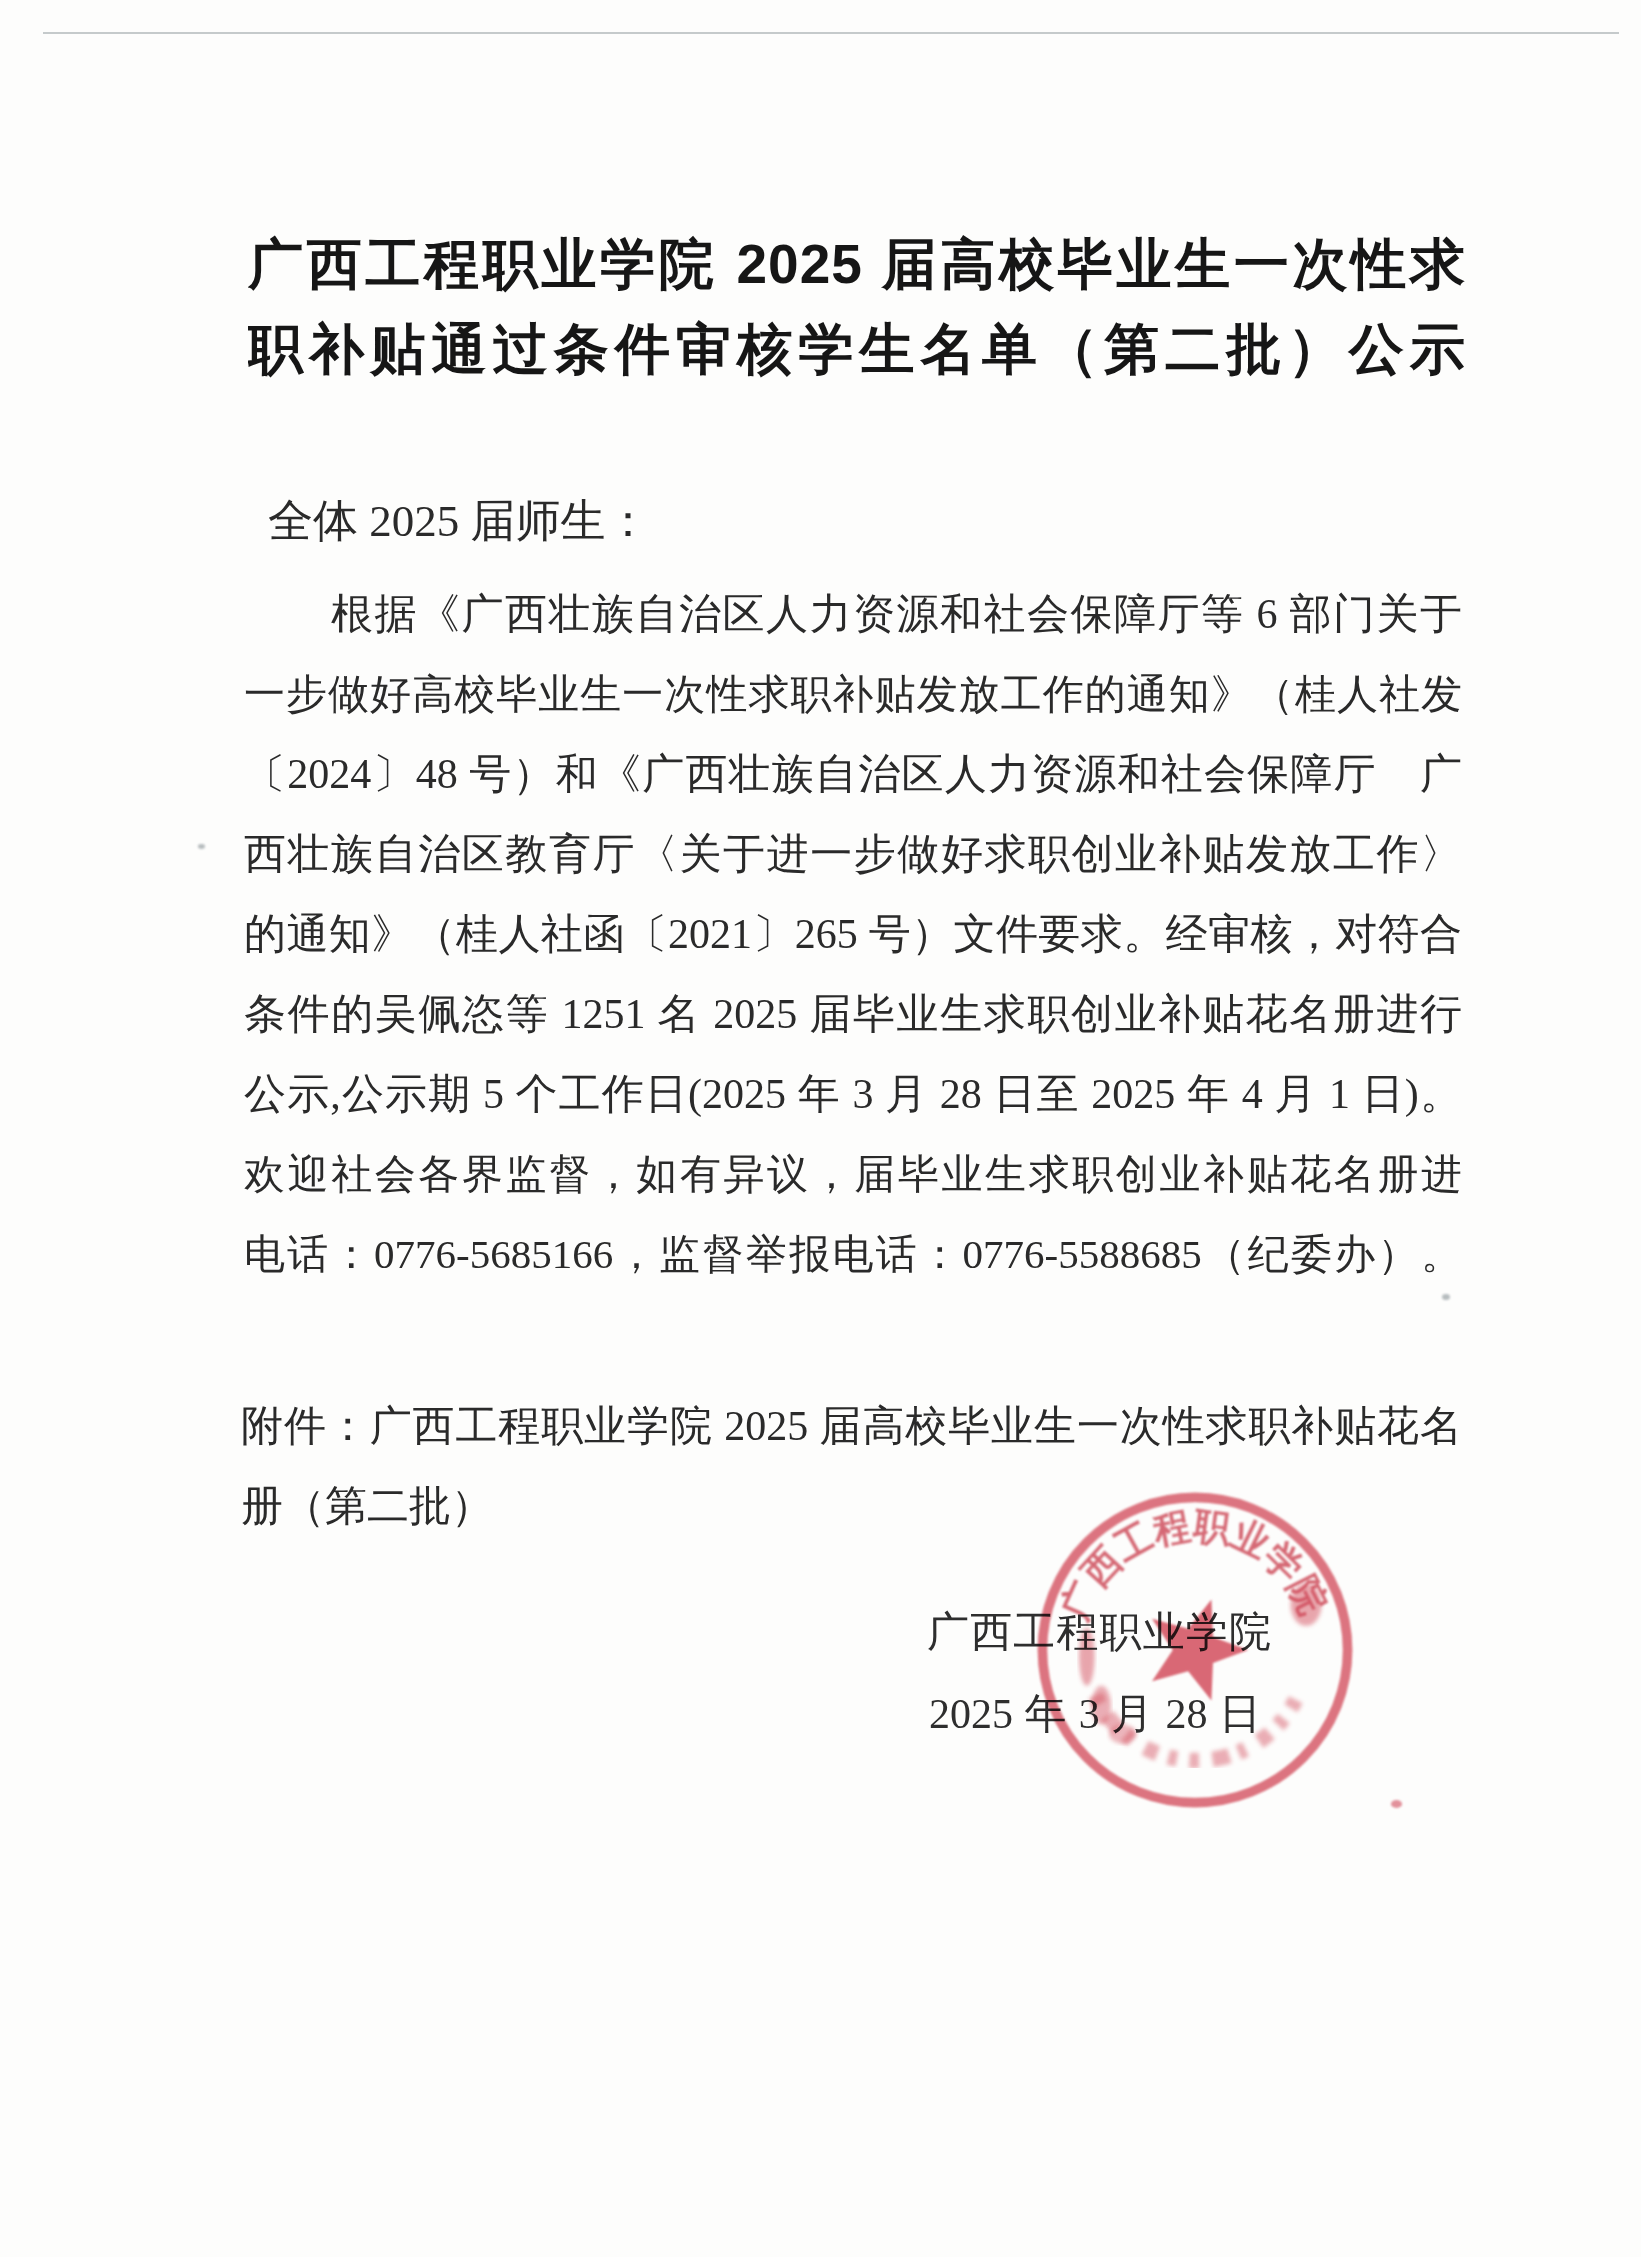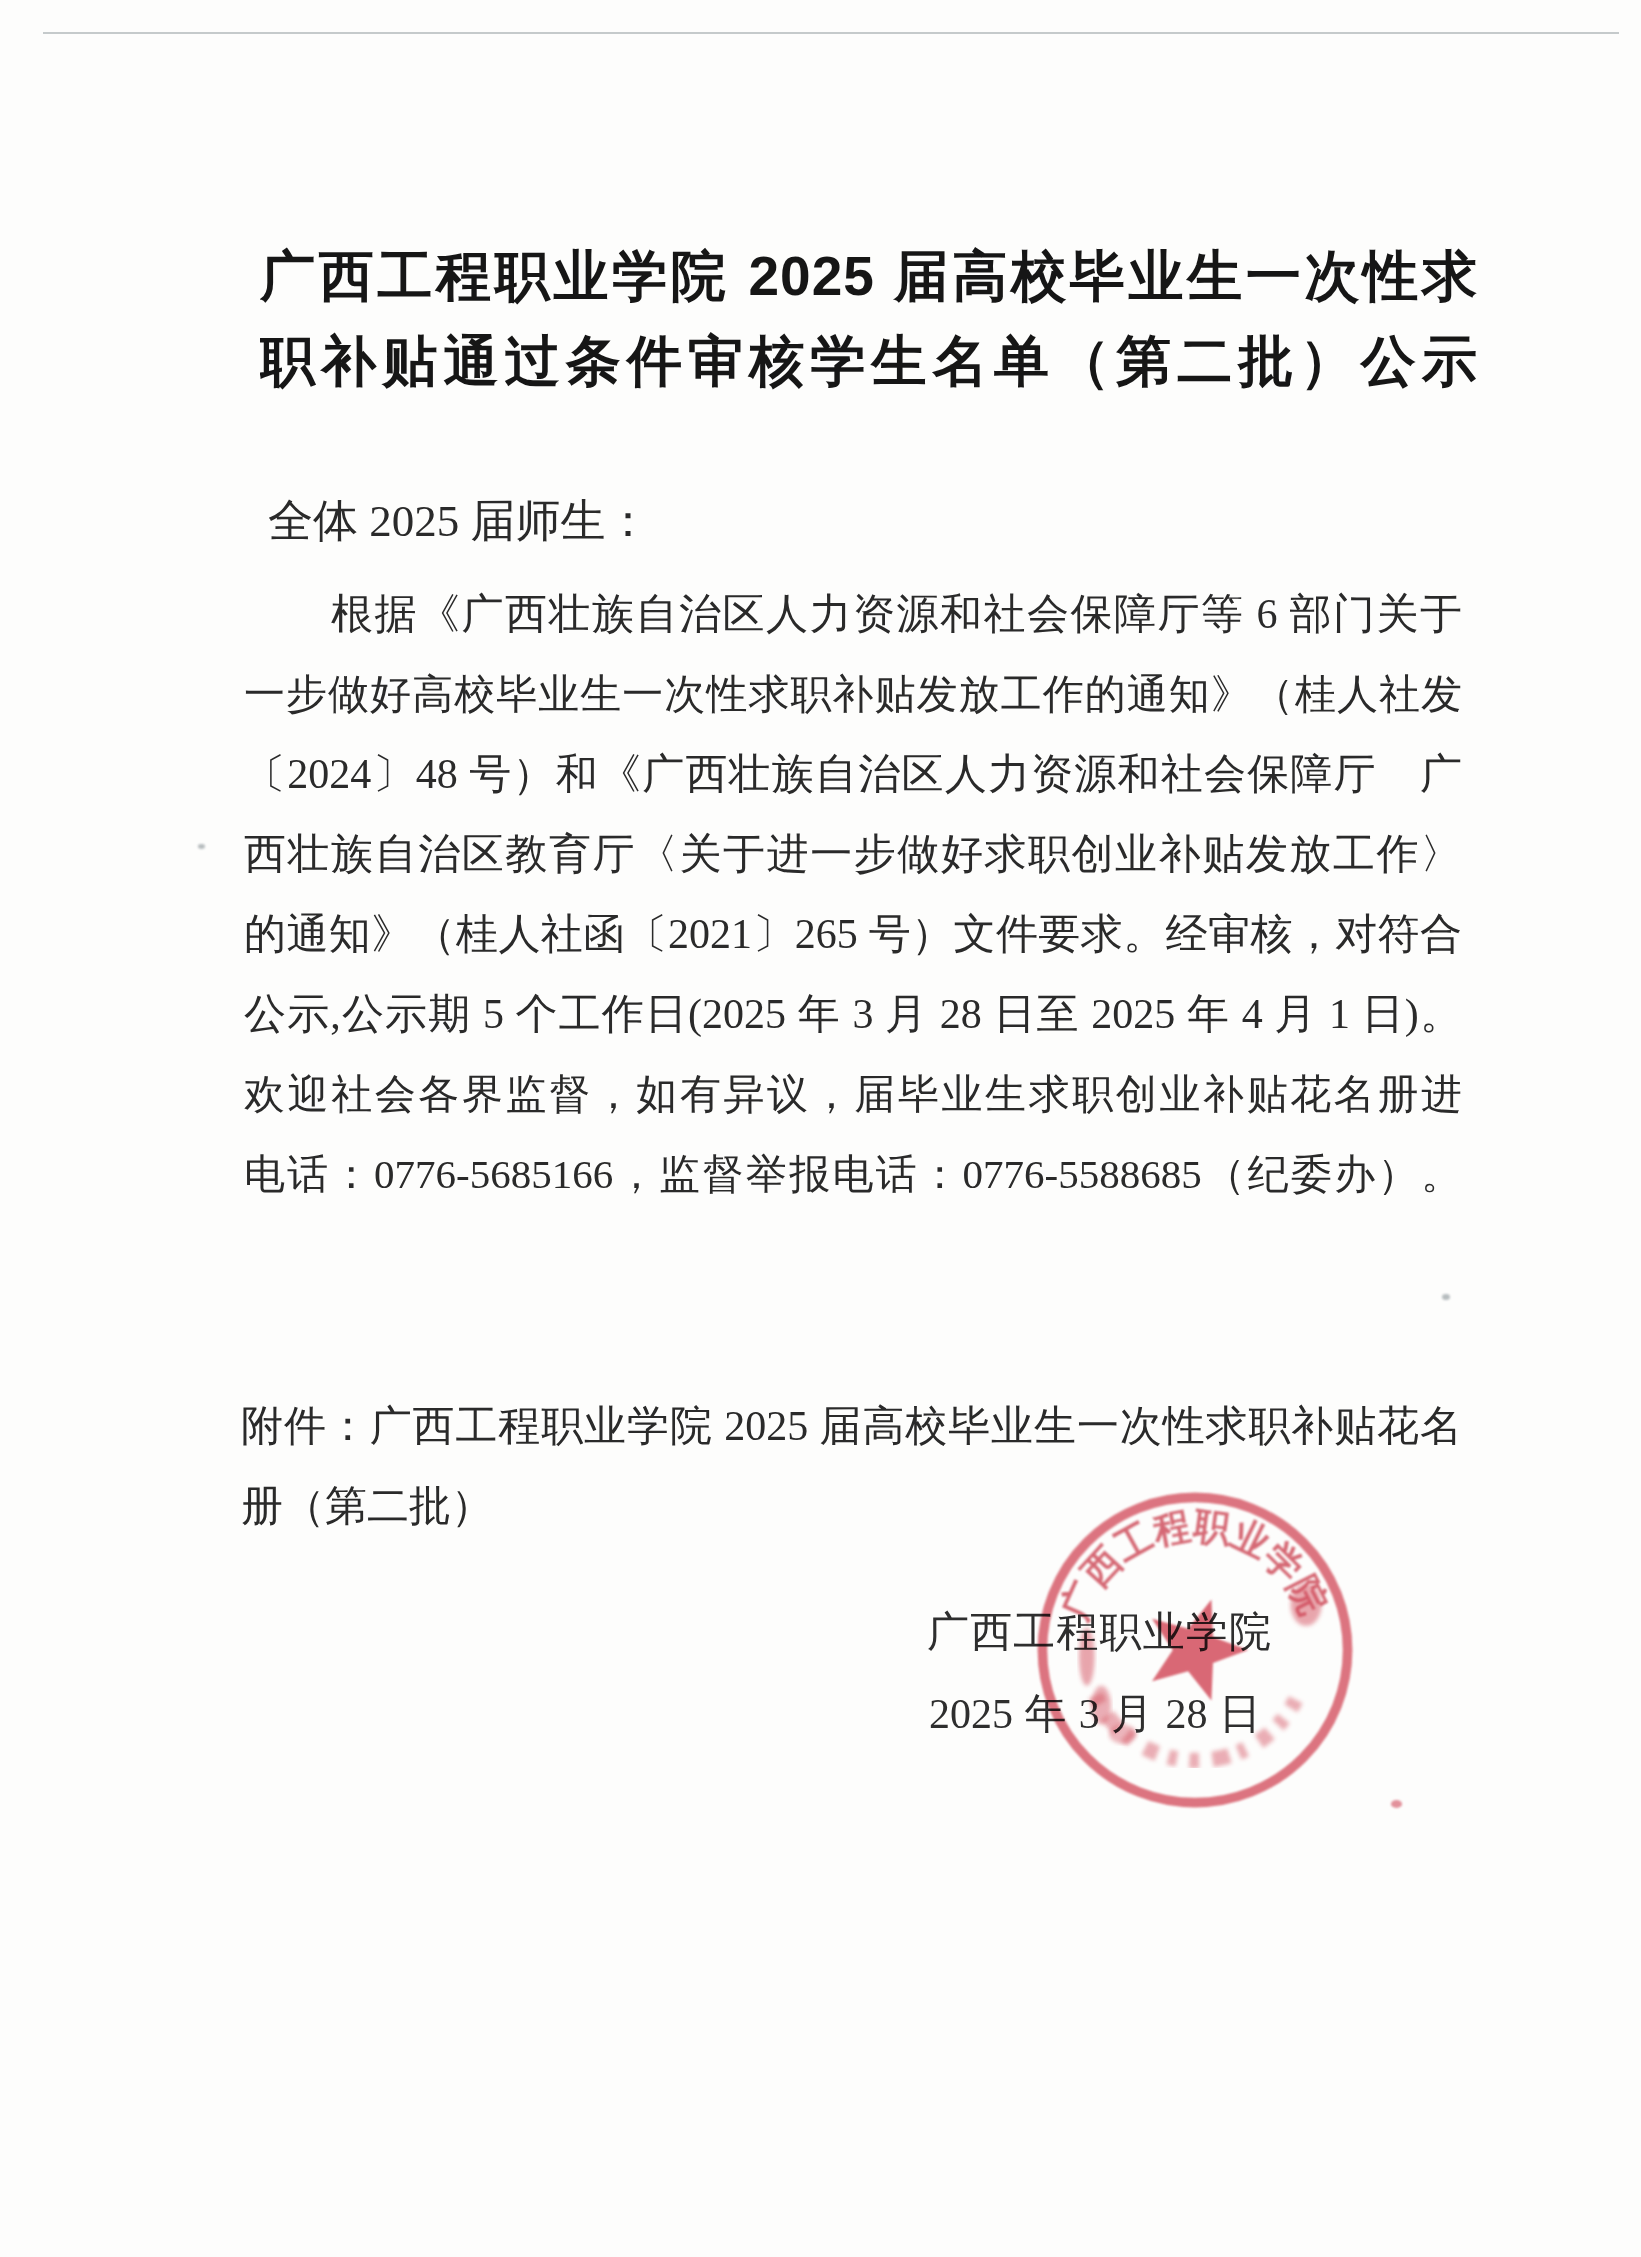--- a/index.html
+++ b/index.html
@@ -15,21 +15,21 @@
   
   .scan-line{
     position:absolute;left:43px;top:32px;width:1576px;height:1.9px;
     background:#98a0a2;opacity:.55;
   }
   .speck{position:absolute;border-radius:50%;filter:blur(1px);}
   .speck.gray{background:#b6bcbe;}
   .speck.red{background:#e2919b;}
 
   .title{
-    position:absolute;left:244px;top:218px;width:1218px;margin:16px;
+    position:absolute;left:244px;top:218px;width:1218px;margin:4px;
     font-family:"Liberation Sans", sans-serif;
     font-weight:700;font-size:55px;color:#161616;letter-spacing:1px;
   }
   .title-line{
     height:85px;line-height:85px;
     text-align:justify;text-align-last:justify;text-justify:inter-character;
     overflow:hidden;white-space:nowrap;
   }
 
   .salutation{
@@ -84,20 +84,21 @@
   </h1>
 
   <div class="salutation">全体 2025 届师生：</div>
 
   <div class="paragraph">
     <div class="line indent">根据《广西壮族自治区人力资源和社会保障厅等 6 部门关于进</div>
     <div class="line tight">一步做好高校毕业生一次性求职补贴发放工作的通知》（桂人社发</div>
     <div class="line">〔2024〕48 号）和《广西壮族自治区人力资源和社会保障厅　广</div>
     <div class="line">西壮族自治区教育厅〈关于进一步做好求职创业补贴发放工作〉</div>
     <div class="line">的通知》（桂人社函〔2021〕265 号）文件要求。经审核，对符合</div>
+    <div class="line">条件的吴佩恣等 1251 名 2025 届毕业生求职创业补贴花名册进行</div>
     <div class="line">公示,公示期 5 个工作日(2025 年 3 月 28 日至 2025 年 4 月 1 日)。</div>
     <div class="line tight">欢迎社会各界监督，如有异议，届毕业生求职创业补贴花名册进行，</div>
     <div class="line tight">电话：0776-5685166，监督举报电话：0776-5588685（纪委办）。</div>
   </div>
 
   <div class="attachment">
     <div class="line">附件：广西工程职业学院 2025 届高校毕业生一次性求职补贴花名</div>
     <div class="line left">册（第二批）</div>
   </div>
 

